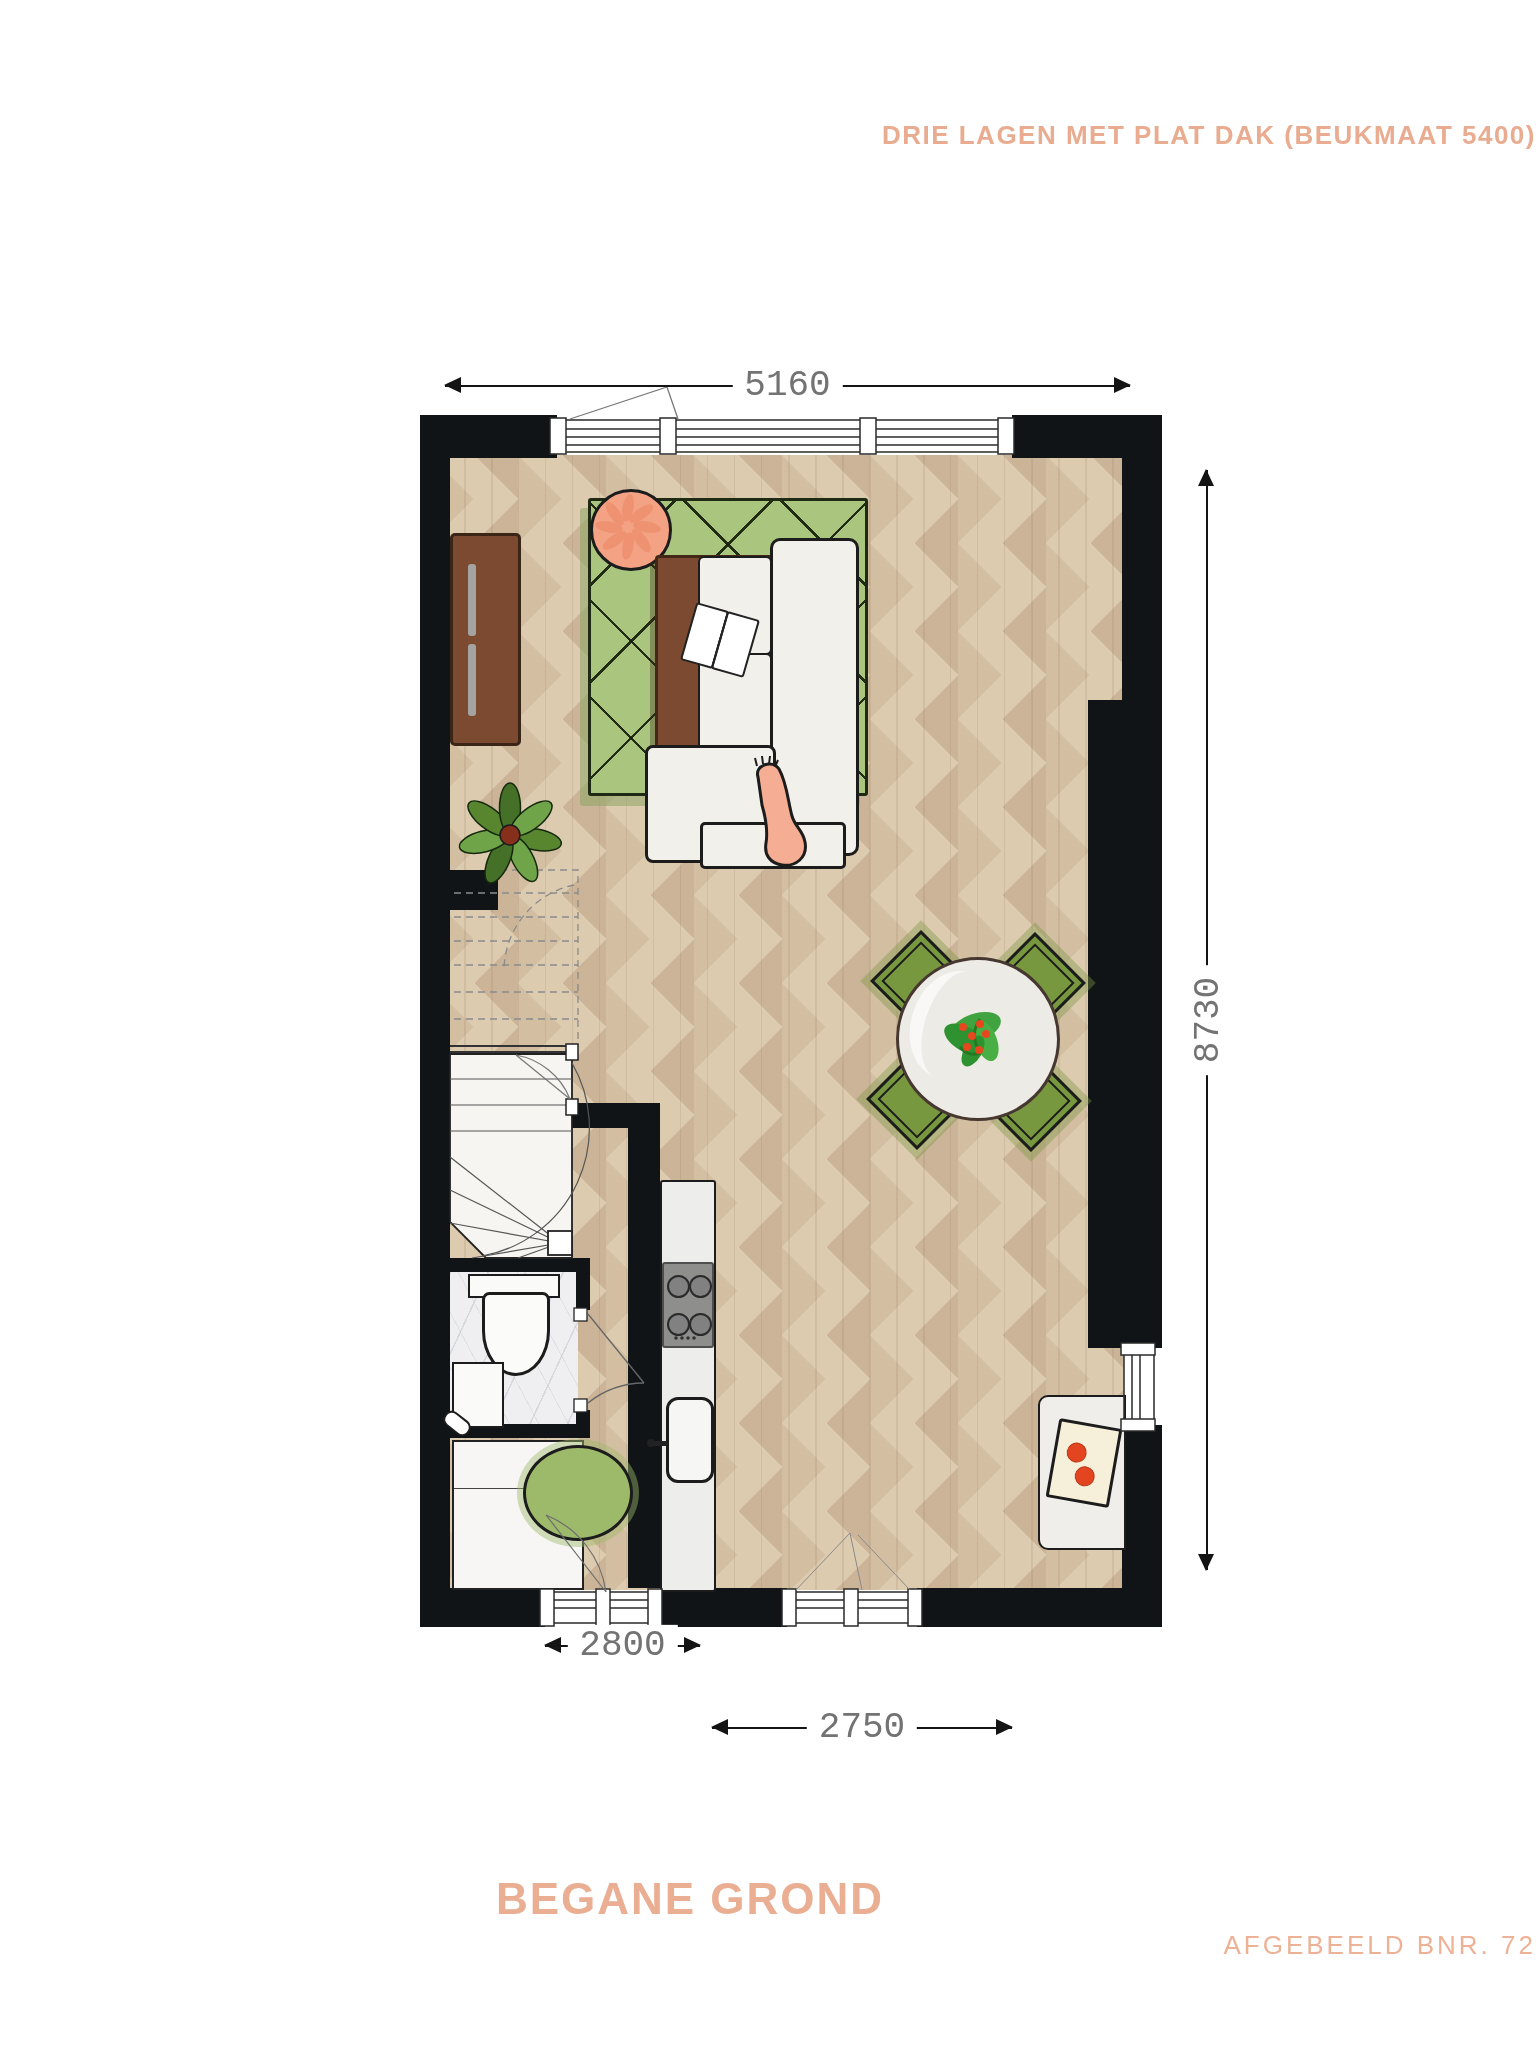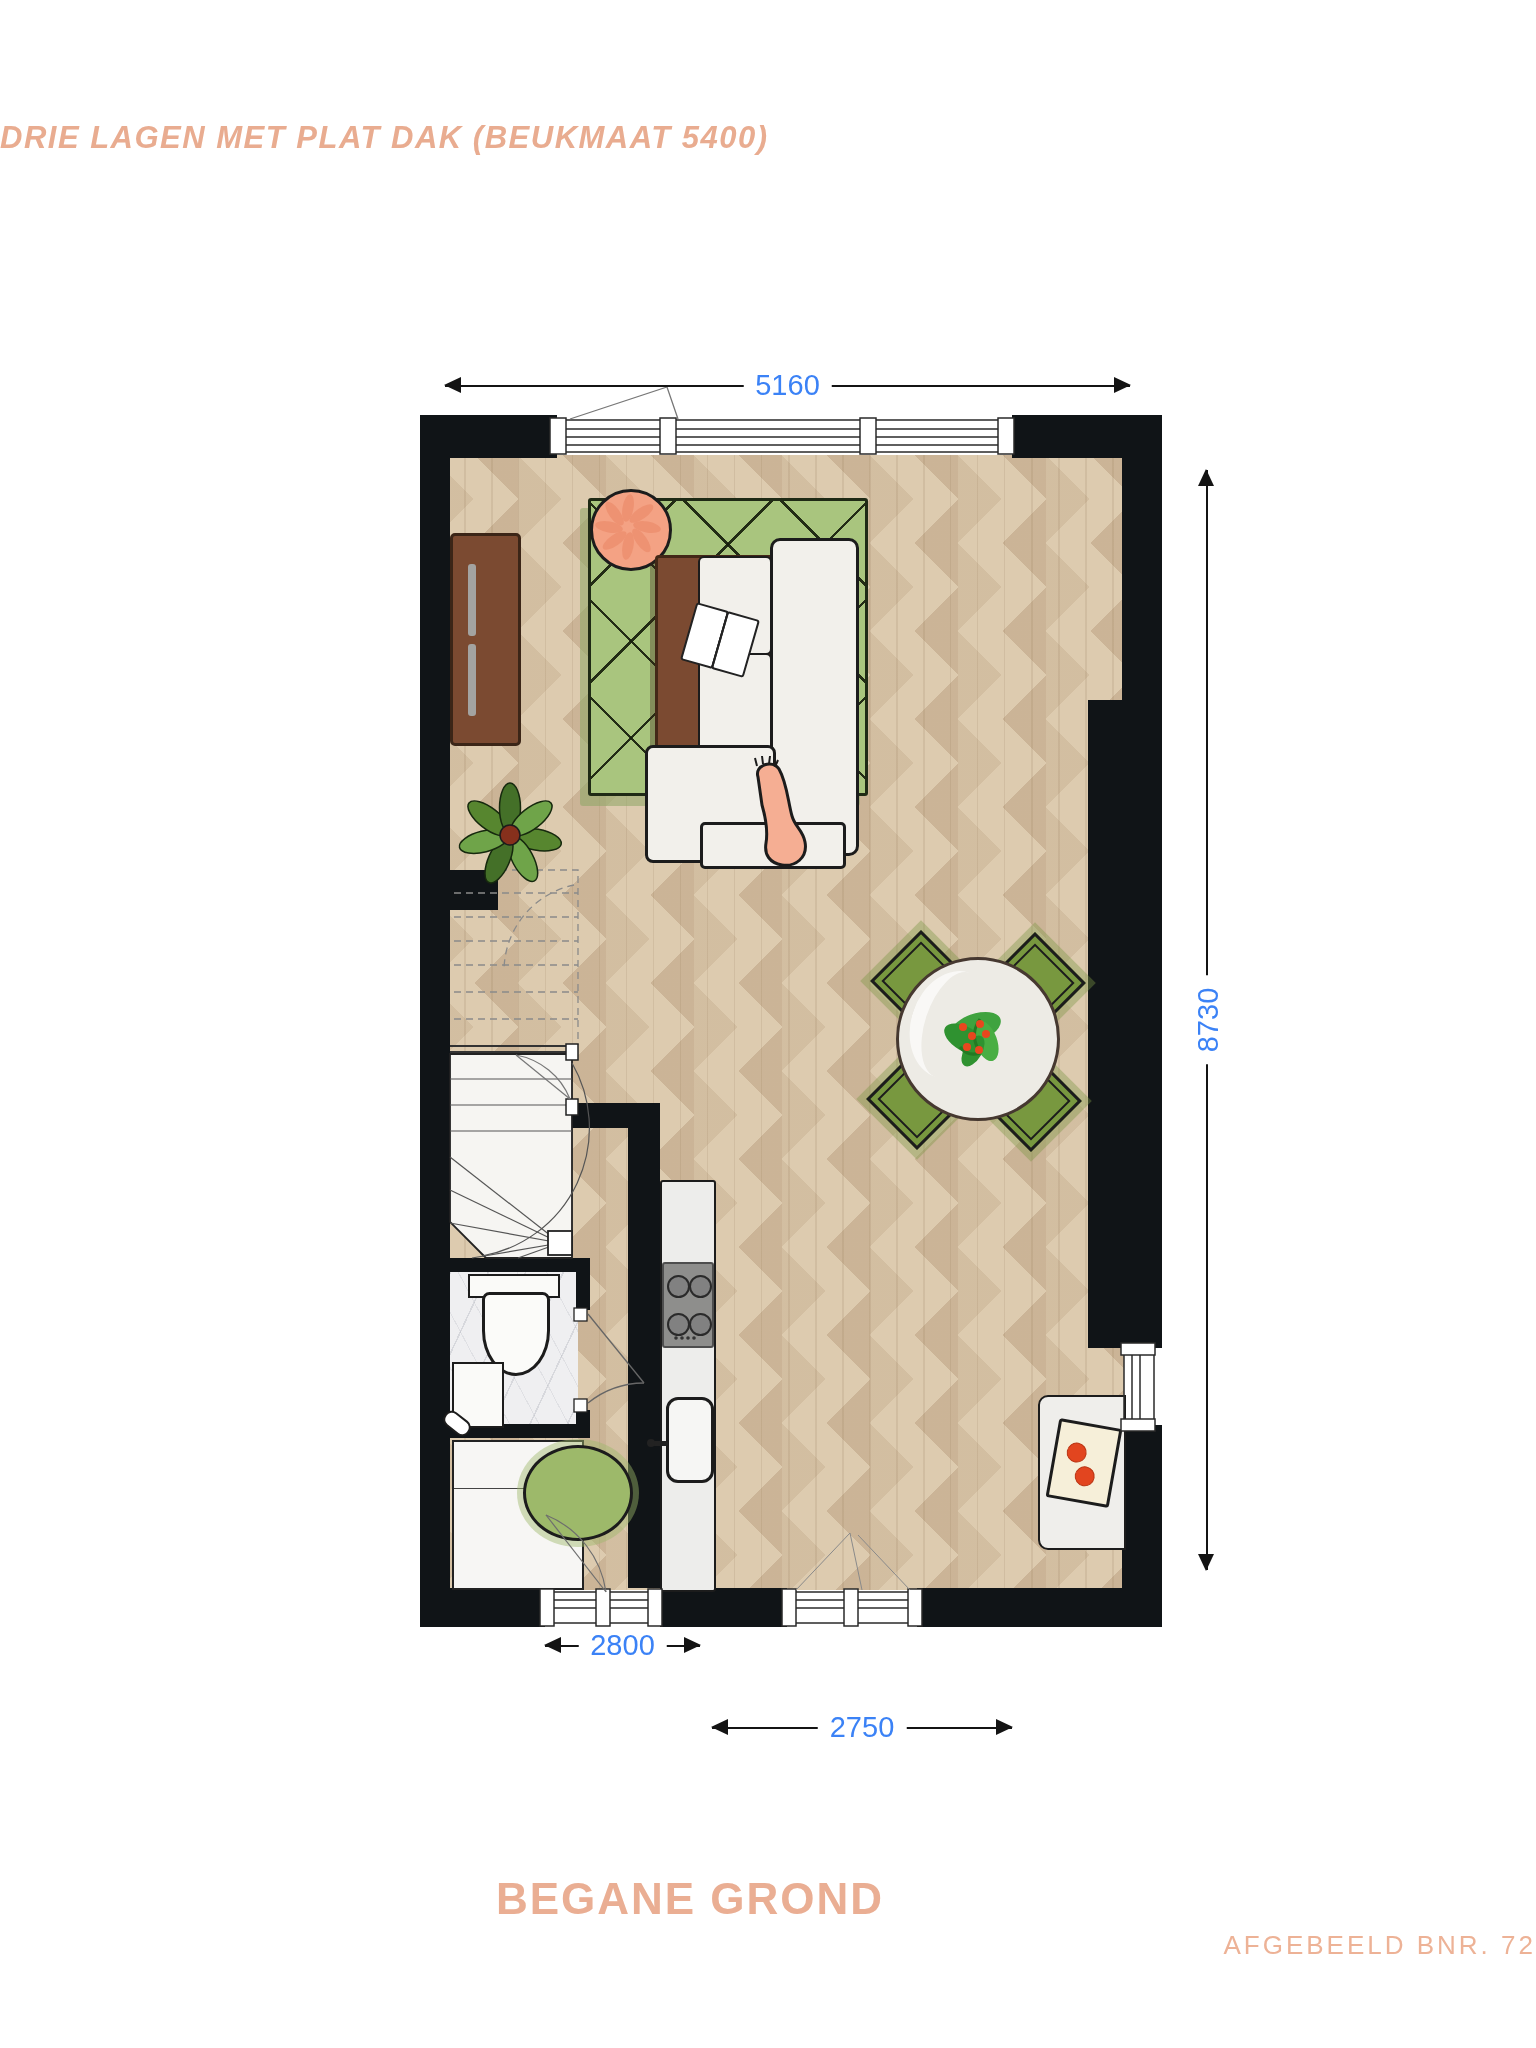--- a/index.html
+++ b/index.html
@@ -1,20 +1,20 @@
 <!DOCTYPE html>
 <html><head>
 <meta charset="utf-8">
 <style>
   html,body{margin:0;padding:0;background:#ffffff;}
   body{width:1536px;height:2048px;position:relative;font-family:"Liberation Sans",sans-serif;}
   .abs{position:absolute;}
   
-  .title{left:0;top:120px;width:1536px;text-align:left;color:#E9AC90;
-         font-size:31px;font-weight:bold;letter-spacing:1.5px;font-style:italic;}
+  .title{left:0;top:120px;width:1536px;text-align:right;color:#E9AC90;
+         font-size:26px;font-weight:bold;letter-spacing:1.5px;}
   .footer-name{left:0;top:1874px;width:1380px;text-align:center;color:#EAAE93;
          font-size:44px;font-weight:bold;letter-spacing:2px;}
   .footer-sub{left:0;top:1930px;width:1536px;text-align:right;color:#EDB296;
          font-size:26px;font-weight:500;letter-spacing:3px;}
   
   .plan{left:420px;top:415px;width:742px;height:1212px;}
   
   .wood{left:28px;top:40px;width:676px;height:1135px;overflow:hidden;background:#DDCBAF;}
   .wood-inner{position:absolute;left:-362px;top:-132px;width:1400px;height:1400px;
     transform:rotate(90deg);
@@ -73,21 +73,21 @@
   .cabinet-line{position:absolute;left:0;top:46px;width:100%;height:0;border-top:1.5px solid #444;}
   .oval-rug{left:103px;top:1030px;width:104px;height:90px;border-radius:50%;background:#9DB96A;
      border:3px solid #1c1c1c;box-shadow:0 0 0 6px rgba(157,185,106,.45);}
   .side-counter{left:618px;top:980px;width:84px;height:151px;background:#EFEEEB;
      border:2.5px solid #1c1c1c;border-radius:10px 0 0 10px;}
   .board{position:absolute;left:12px;top:26px;width:58px;height:74px;background:#F6EFD9;
      border:3px solid #1c1c1c;border-radius:3px;transform:rotate(10deg);}
   .tomato{position:absolute;width:18px;height:18px;border-radius:50%;background:#E2451F;
      border:1px solid #B93312;}
   
-  .dim{color:#3b82f6;font-size:29px;}
+  .dim{color:#737373;font-size:36px;font-family:Liberation Mono, monospace;}
   .dim-h{height:0;border-top:2.5px solid #141414;}
   .dim-h::before{content:"";position:absolute;left:-1px;top:-10px;border-style:solid;
      border-width:8.5px 17px 8.5px 0;border-color:transparent #141414 transparent transparent;}
   .dim-h::after{content:"";position:absolute;right:-1px;top:-10px;border-style:solid;
      border-width:8.5px 0 8.5px 17px;border-color:transparent transparent transparent #141414;}
   .dim-v{width:0;border-left:2.5px solid #141414;}
   .dim-v::before{content:"";position:absolute;top:-1px;left:-10px;border-style:solid;
      border-width:0 8.5px 17px 8.5px;border-color:transparent transparent #141414 transparent;}
   .dim-v::after{content:"";position:absolute;bottom:-1px;left:-10px;border-style:solid;
      border-width:17px 8.5px 0 8.5px;border-color:#141414 transparent transparent transparent;}

